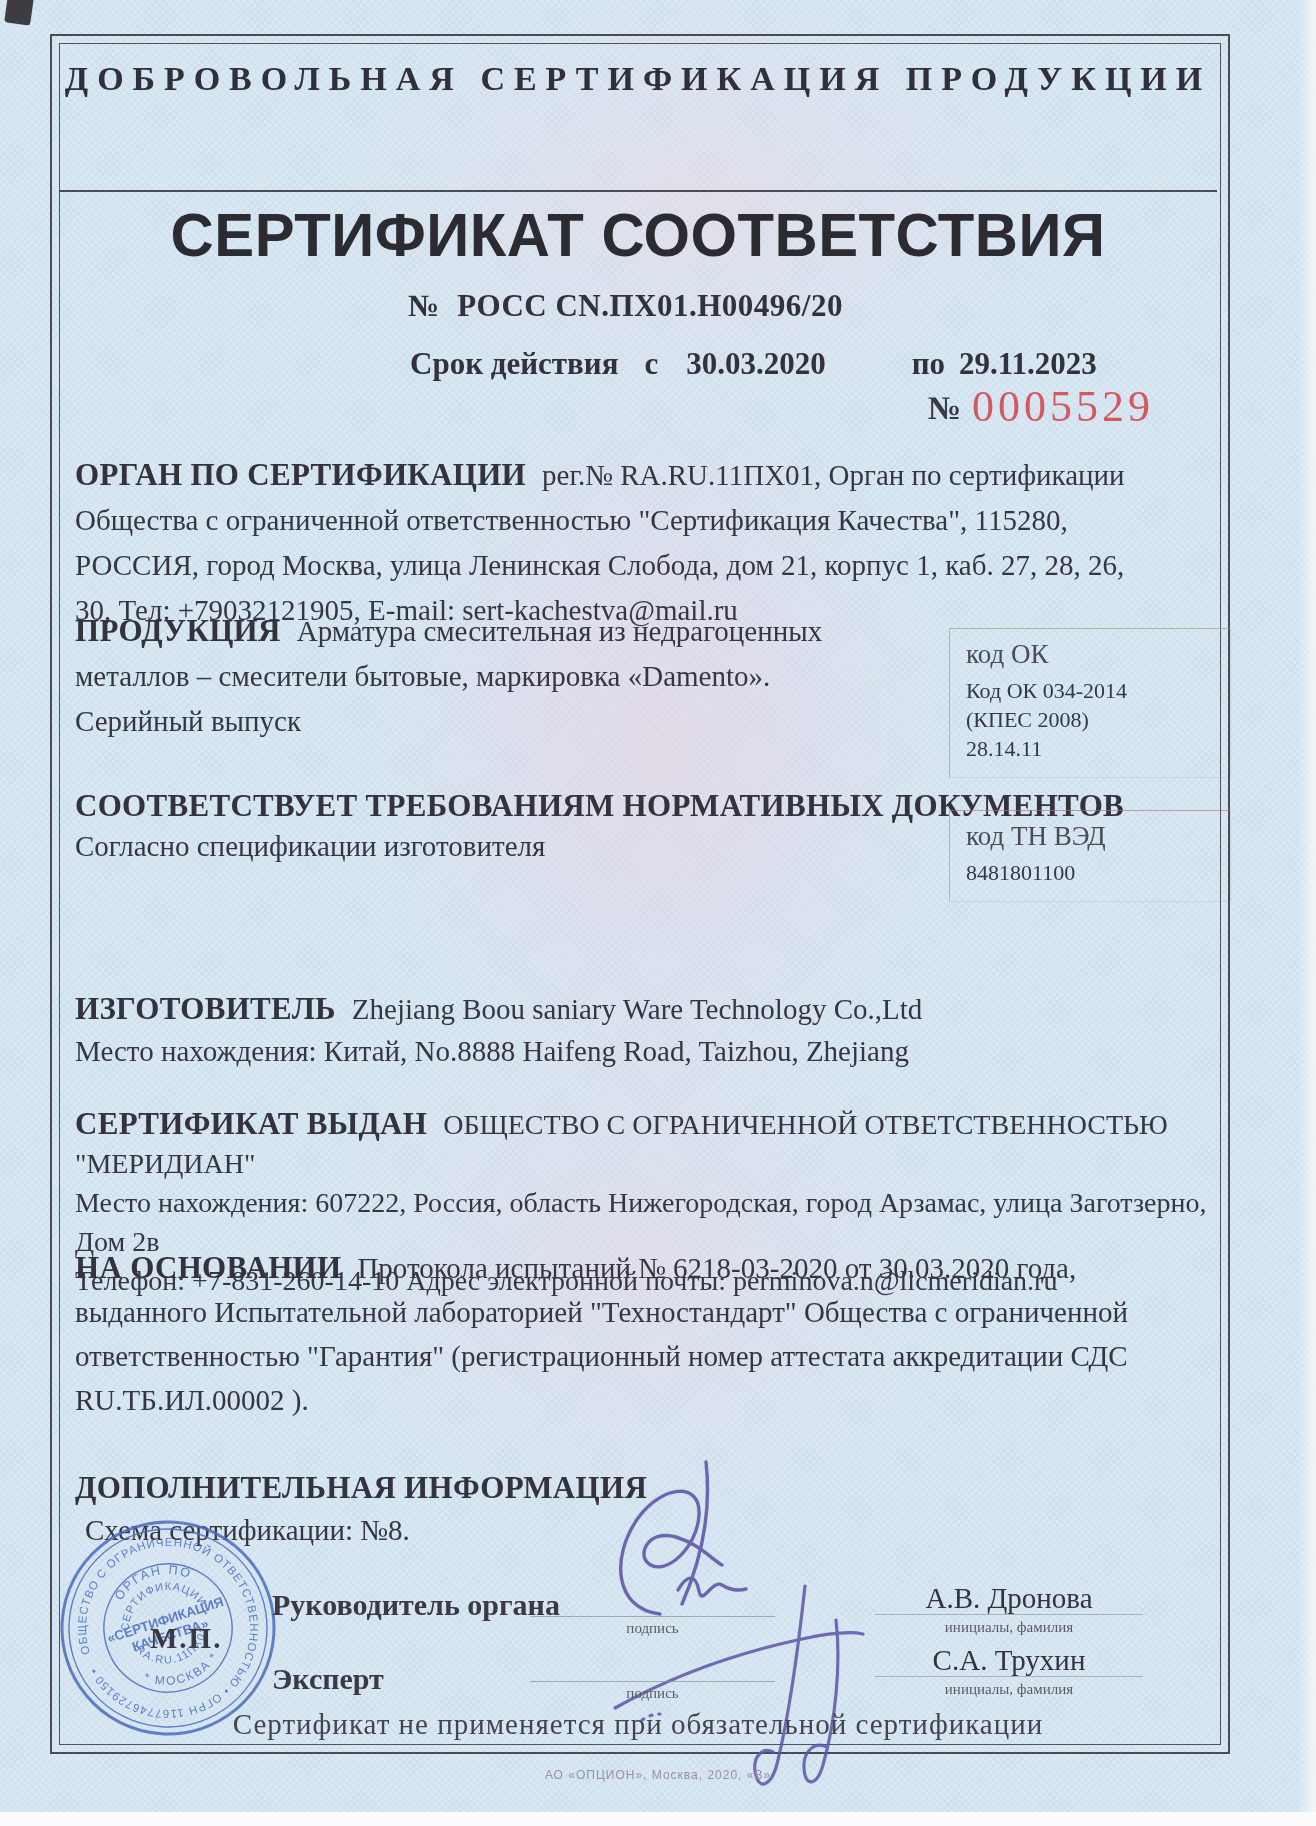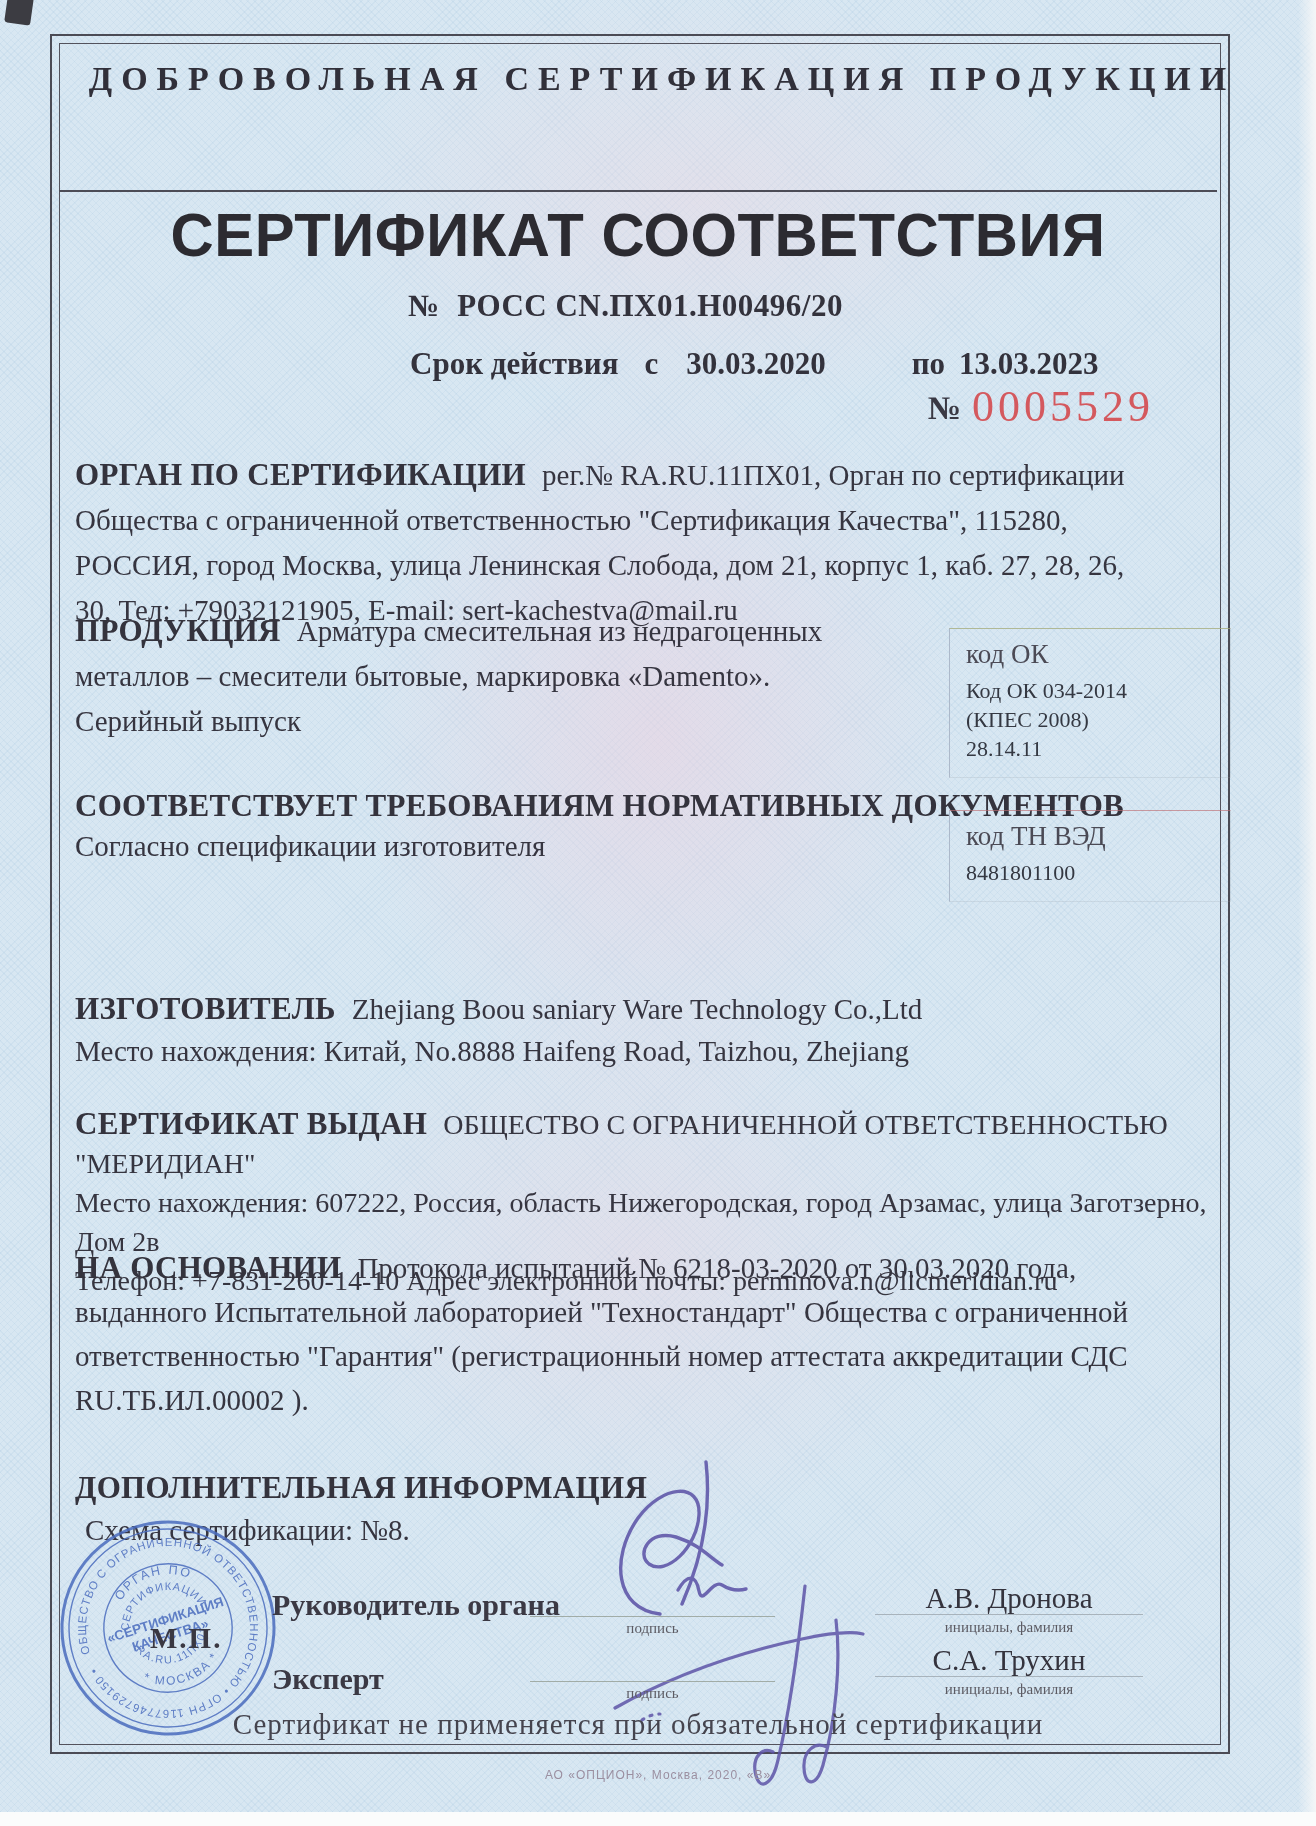--- a/index.html
+++ b/index.html
@@ -16,21 +16,21 @@
   }
   .abs{position:absolute;}
   
   .frame-outer{left:50px;top:34px;width:1176px;height:1716px;border:2px solid #4b4b55;}
   .frame-inner{position:absolute;left:7px;top:7px;right:7px;bottom:7px;border:1.5px solid #53525c;}
   .corner-mark{left:6px;top:-4px;width:26px;height:28px;background:#3c3c42;transform:rotate(8deg);border-radius:3px;}
   .edge-right{right:0;top:0;width:18px;height:1826px;background:linear-gradient(to right, rgba(255,255,255,0), #f4f6f7);}
   .edge-bottom{left:0;bottom:0;width:1316px;height:14px;background:#fbfcfc;}
 
   .scheme-header{left:50px;top:60px;width:1176px;text-align:center;
-    font-weight:bold;font-size:34px;letter-spacing:9px;color:#31303a;padding-left:24px;}
+    font-weight:bold;font-size:34px;letter-spacing:9px;color:#31303a;}
   .separator{left:59px;top:190px;width:1158px;border-top:2px solid #4c4c56;}
   .doc-title{left:50px;top:200px;width:1176px;text-align:center;
     font-family:"Liberation Sans",sans-serif;font-weight:800;font-size:61px;
     letter-spacing:0.5px;color:#2c2b31;transform:scaleX(.98);}
   .cert-number-line{left:408px;top:288px;font-size:31px;font-weight:bold;color:#33323c;text-align:center;}
   .cert-number-line .num{margin-left:18px;letter-spacing:.5px;}
   .validity-line{left:410px;top:346px;font-size:31px;font-weight:bold;color:#33323c;}
   .validity-line .gap-s{margin-left:26px;}  .validity-line .gap-d{margin-left:28px;}
   .validity-line .gap-po{margin-left:86px;} .validity-line .gap-d2{margin-left:14px;}
   .blank-no-label{left:928px;top:390px;font-size:33px;font-weight:bold;color:#3a3944;}
@@ -101,21 +101,21 @@
 
   <div class="abs scheme-header">ДОБРОВОЛЬНАЯ СЕРТИФИКАЦИЯ ПРОДУКЦИИ</div>
   <div class="abs separator"></div>
   <div class="abs doc-title">СЕРТИФИКАТ СООТВЕТСТВИЯ</div>
 
   <div class="abs cert-number-line">
     <span>№</span><span class="num">РОСС CN.ПХ01.H00496/20</span>
   </div>
 
   <div class="abs validity-line">
-    <span>Срок действия</span><span class="gap-s">с</span><span class="gap-d">30.03.2020</span><span class="gap-po">по</span><span class="gap-d2">13.03.2023</span>
+    <span>Срок действия</span><span class="gap-s">с</span><span class="gap-d">30.03.2020</span><span class="gap-po">по</span><span class="gap-d2">29.11.2023</span>
   </div>
 
   <div class="abs blank-no-label">№</div>
   <div class="abs blank-no">0005529</div>
 
   <div class="abs para organ">
     <span class="lbl">ОРГАН ПО СЕРТИФИКАЦИИ</span><span>рег.№ RA.RU.11ПХ01, Орган по сертификации Общества с ограниченной ответственностью "Сертификация Качества", 115280, РОССИЯ, город Москва, улица Ленинская Слобода, дом 21, корпус 1, каб. 27, 28, 26, 30, Тел: +79032121905, E-mail: sert-kachestva@mail.ru</span>
   </div>
 
   <div class="abs para product">

